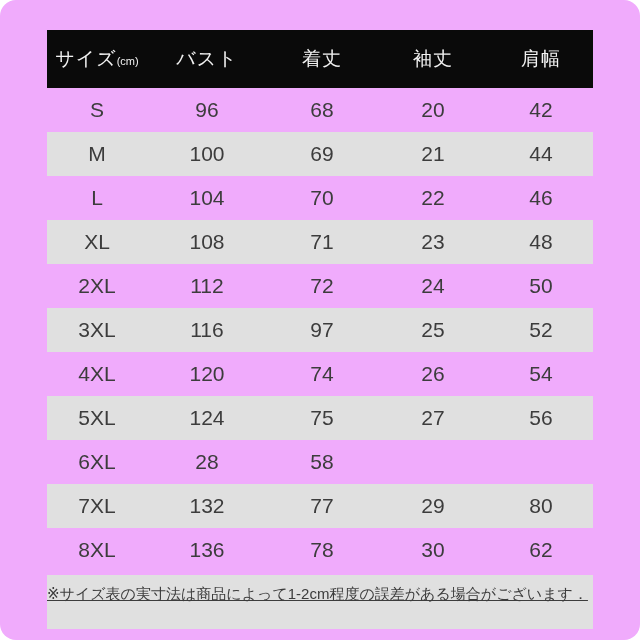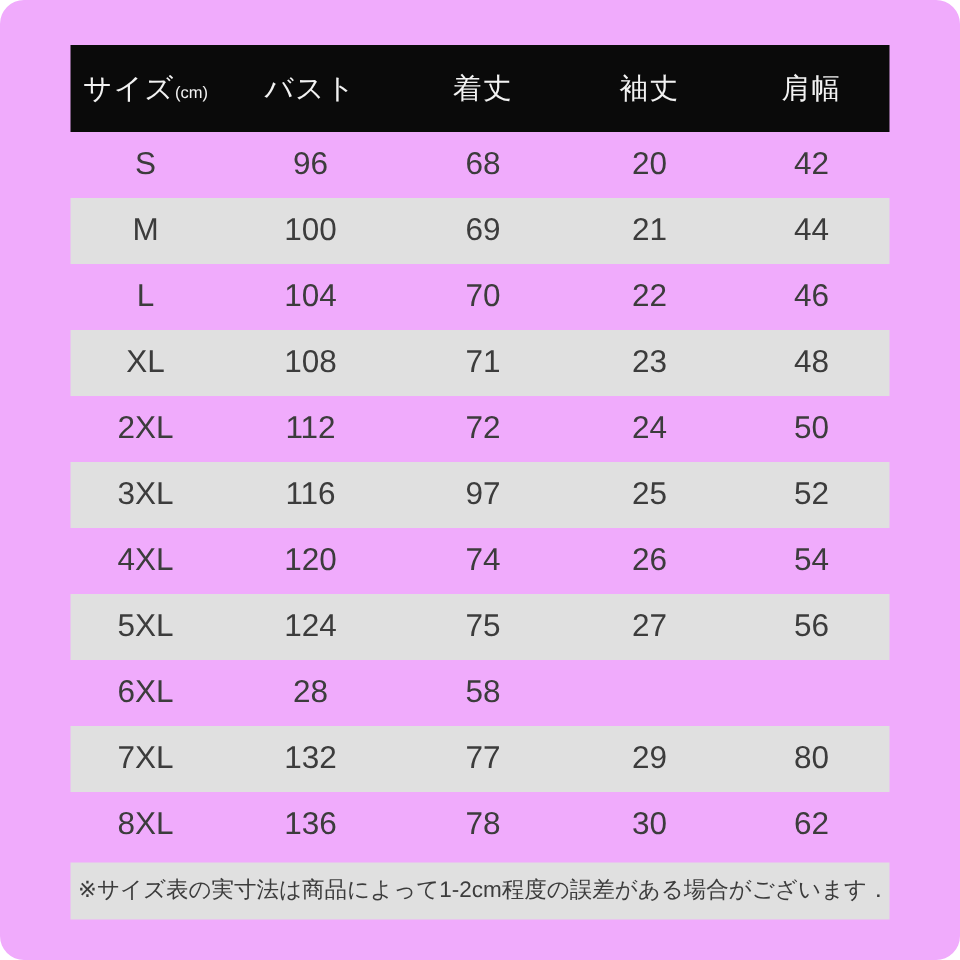--- a/index.html
+++ b/index.html
@@ -46,27 +46,28 @@
     height: 44px;
     color: var(--text, #3c3c3c);
     font-size: 21px;
   }
   .tbody .trow:nth-child(even) {
     background: var(--stripe, #e0e0e0);
   }
   .cell { text-align: center; }
   .note {
     margin-top: 3px;
-    height: 38px;
+    height: 54px;
     line-height: 38px;
     background: var(--stripe, #e0e0e0);
-    text-align: right;
+    text-align: left;
     font-size: 15px;
     color: var(--text, #3c3c3c);
     white-space: nowrap;
+    text-decoration: underline;
   }
 </style>
 </head>
 <body>
 
 <div class="page">
   <div class="size-table">
 
     <div class="grid-row thead">
       <div class="cell"><span>サイズ</span><span class="unit">(cm)</span></div>

